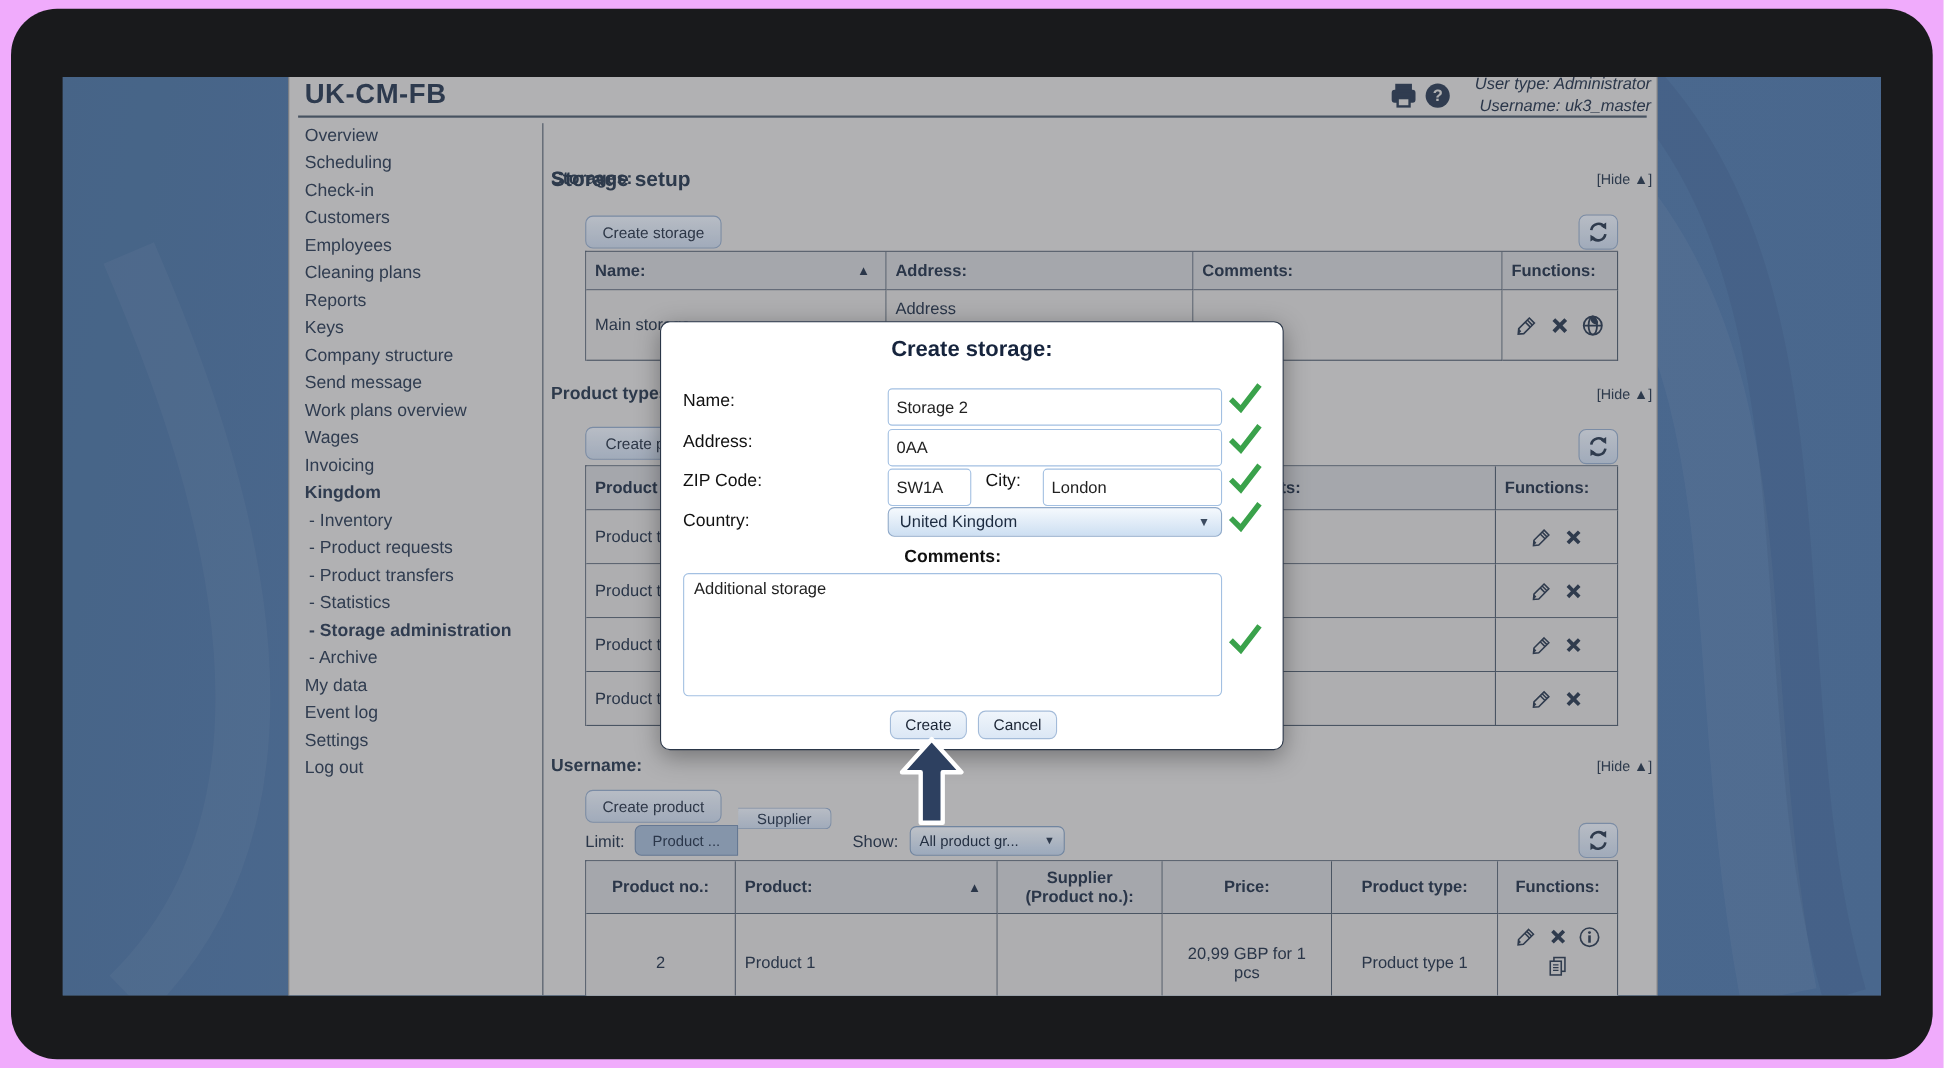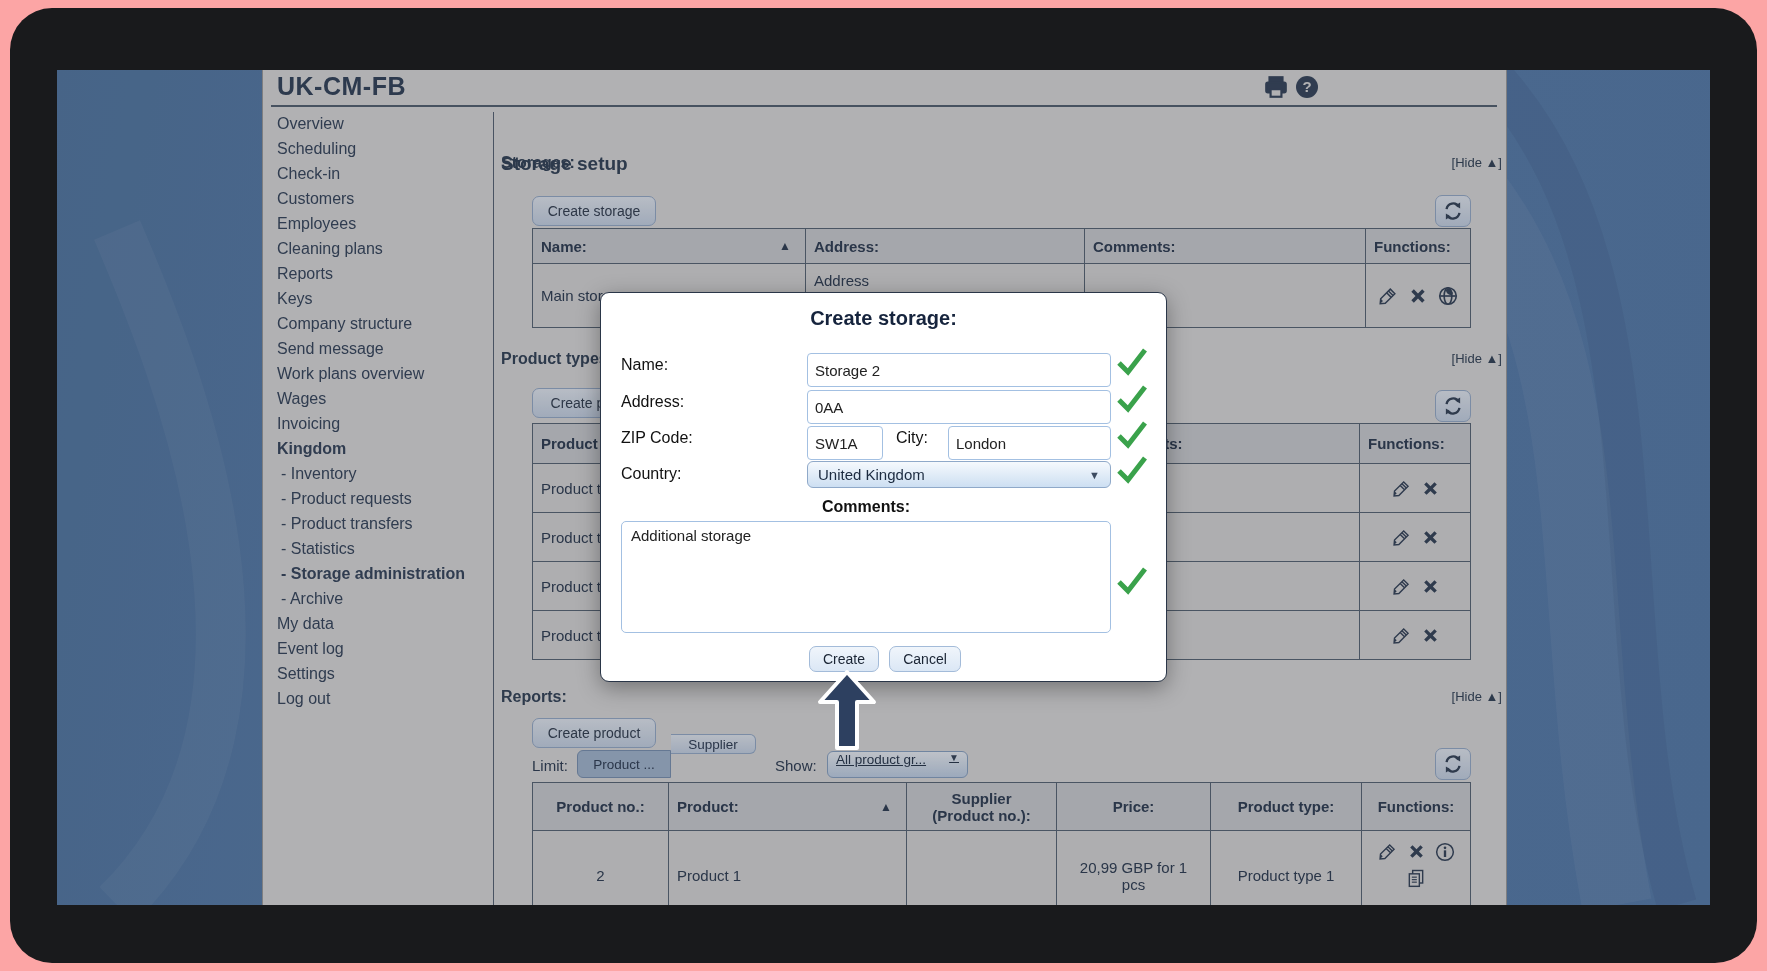--- a/index.html
+++ b/index.html
@@ -1,17 +1,17 @@
 <!DOCTYPE html>
 <html><head>
 <meta charset="utf-8">
 <style>
   html,body{margin:0;padding:0;background:#ffffff;}
   *{box-sizing:border-box;font-family:"Liberation Sans", sans-serif;}
-  .canvas{position:relative;width:1767px;height:971px;overflow:hidden;background:#fca5a5;}
+  .canvas{position:relative;width:1767px;height:971px;overflow:hidden;background:#f0abfc;}
   .bezel{position:absolute;left:10px;top:8px;width:1747px;height:955px;background:#191a1c;border-radius:42px;}
   .screen{position:absolute;left:47px;top:62px;width:1653px;height:835px;overflow:hidden;
           background:linear-gradient(100deg,#5a7fa9 0%,#6086b4 30%,#5d83b1 100%);}
   .deco{position:absolute;left:0;top:0;z-index:0;}
   
   .panel{position:absolute;left:205px;top:0;width:1245px;height:835px;background:#e1e1e1;z-index:1;
          border-left:1px solid rgba(0,0,0,.28);border-right:1px solid rgba(0,0,0,.28);}
   .app-title{position:absolute;left:14px;top:2px;font-size:25px;font-weight:bold;color:#3a4a61;letter-spacing:.5px;}
   .header-rule{position:absolute;left:8px;top:35px;width:1226px;height:0;border-top:2px solid #5a6878;}
   .hicon{position:absolute;cursor:pointer;}
@@ -33,22 +33,22 @@
   .tbl .hc{background:#d2d4d8;font-weight:bold;}
   .tbl .top{align-items:flex-start;padding-top:8px;}
   .tbl .ctr{justify-content:center;text-align:center;padding:0 14px;}
   .sort{margin-left:auto;font-size:12px;color:#36455a;padding-right:6px;}
   .fnicons{display:flex;gap:9px;align-items:center;justify-content:center;width:100%;}
   .ico{display:inline-flex;cursor:pointer;}
   .lbl{position:absolute;font-size:15px;color:#36455a;}
   .toggle{position:absolute;display:flex;align-items:center;justify-content:center;font-size:13.5px;color:#37465c;
           border:1px solid #9cb2cf;background:linear-gradient(#e9eff7,#ccd9ea);cursor:pointer;overflow:hidden;white-space:nowrap;}
   .toggle.active{background:#a9bdd6;border-color:#8199b8;}
-  .seldrop{position:absolute;display:flex;align-items:flex-start;font-size:13.5px;color:#2e3d52;
-           background:linear-gradient(#f1f6fb,#c6d7ec);border:1px solid #8fa9c9;border-radius:6px;cursor:pointer;padding:0 8px;gap:8px;white-space:nowrap;overflow:hidden;text-decoration:underline;}
+  .seldrop{position:absolute;display:flex;align-items:center;font-size:13.5px;color:#2e3d52;
+           background:linear-gradient(#f1f6fb,#c6d7ec);border:1px solid #8fa9c9;border-radius:6px;cursor:pointer;padding:0 8px;gap:8px;white-space:nowrap;overflow:hidden;}
   .seldrop .arr{margin-left:auto;font-size:10px;color:#3c4b60;}
   
   .dim{position:absolute;left:0;top:0;width:1653px;height:835px;background:rgba(0,0,10,.21);z-index:5;}
   .modal{position:absolute;left:543px;top:222px;width:567px;height:390px;background:#ffffff;border:1px solid #2a3648;
          border-radius:9px;z-index:10;box-shadow:0 6px 22px rgba(0,0,0,.35);}
   .modal-title{position:absolute;left:0;top:14px;width:100%;text-align:center;font-size:20px;font-weight:bold;color:#16243d;}
   .m-lbl{position:absolute;font-size:16px;color:#111;}
   .m-inp{position:absolute;height:25px;border:1px solid #a3c0e2;border-radius:4px;font-size:15px;color:#222;padding:16px 7px;outline:none;background:#fff;}
   .m-drop{position:absolute;display:flex;align-items:center;height:27px;background:linear-gradient(#f5f9fd,#cddff2);
           border:1px solid #8fa9c9;border-radius:6px;font-size:15px;color:#1c2b40;padding:0 10px;cursor:pointer;}
@@ -87,20 +87,24 @@
        </g>
             </svg>
      </span>
      <span class="hicon" style="left:1032px;top:5px;">
        <svg width="24" height="24" viewBox="0 0 24 24">
          <circle cx="12" cy="12" r="11" fill="#3d4d63"></circle>
          <text x="12" y="17" text-anchor="middle" font-size="15" font-weight="bold" fill="#e1e1e1">?</text>
        </svg>
      </span>
 
+     <div class="user-info">
+       <div>User type: Administrator</div>
+       <div>Username: uk3_master</div>
+     </div>
 
      <div class="header-rule"></div>
      <div class="vdivider"></div>
 
      <nav>
        <div class="nav-item" style="top:45px">Overview</div>
        <div class="nav-item" style="top:70px">Scheduling</div>
        <div class="nav-item" style="top:95px">Check-in</div>
        <div class="nav-item" style="top:120px">Customers</div>
        <div class="nav-item" style="top:145px">Employees</div>
@@ -292,21 +296,21 @@
                 </span>
          <span class="ico">
                   <svg width="19" height="19" viewBox="0 0 24 24">
                     <path d="M4,7 L7,4 L12,9 L17,4 L20,7 L15,12 L20,17 L17,20 L12,15 L7,20 L4,17 L9,12 Z" fill="#3c4b60"></path>
                   </svg>
                 </span>
        </span>
             </div>
      </div>
 
-     <div class="h-section" style="left:238px;top:618px;">Reports:</div>
+     <div class="h-section" style="left:238px;top:618px;">Username:</div>
      <div class="hide-link" style="top:619px;">[Hide ▲]</div>
      <div class="btn" style="position:absolute;left:269px;top:648px;width:124px;height:30px;">Create product</div>
 
      <div class="lbl" style="left:269px;top:687px;">Limit:</div>
      <div class="toggle active" style="left:314px;top:680px;width:94px;height:28px;border-radius:6px 0 0 6px;">Product ...</div>
      <div class="toggle" style="left:408px;top:664px;width:85px;height:20px;border-radius:0 6px 6px 0;border-left:none;">Supplier</div>
      <div class="lbl" style="left:512px;top:687px;">Show:</div>
      <div class="seldrop" style="left:564px;top:681px;width:141px;height:27px;">
        <span>All product gr...</span>
        <span class="arr">▼</span>

